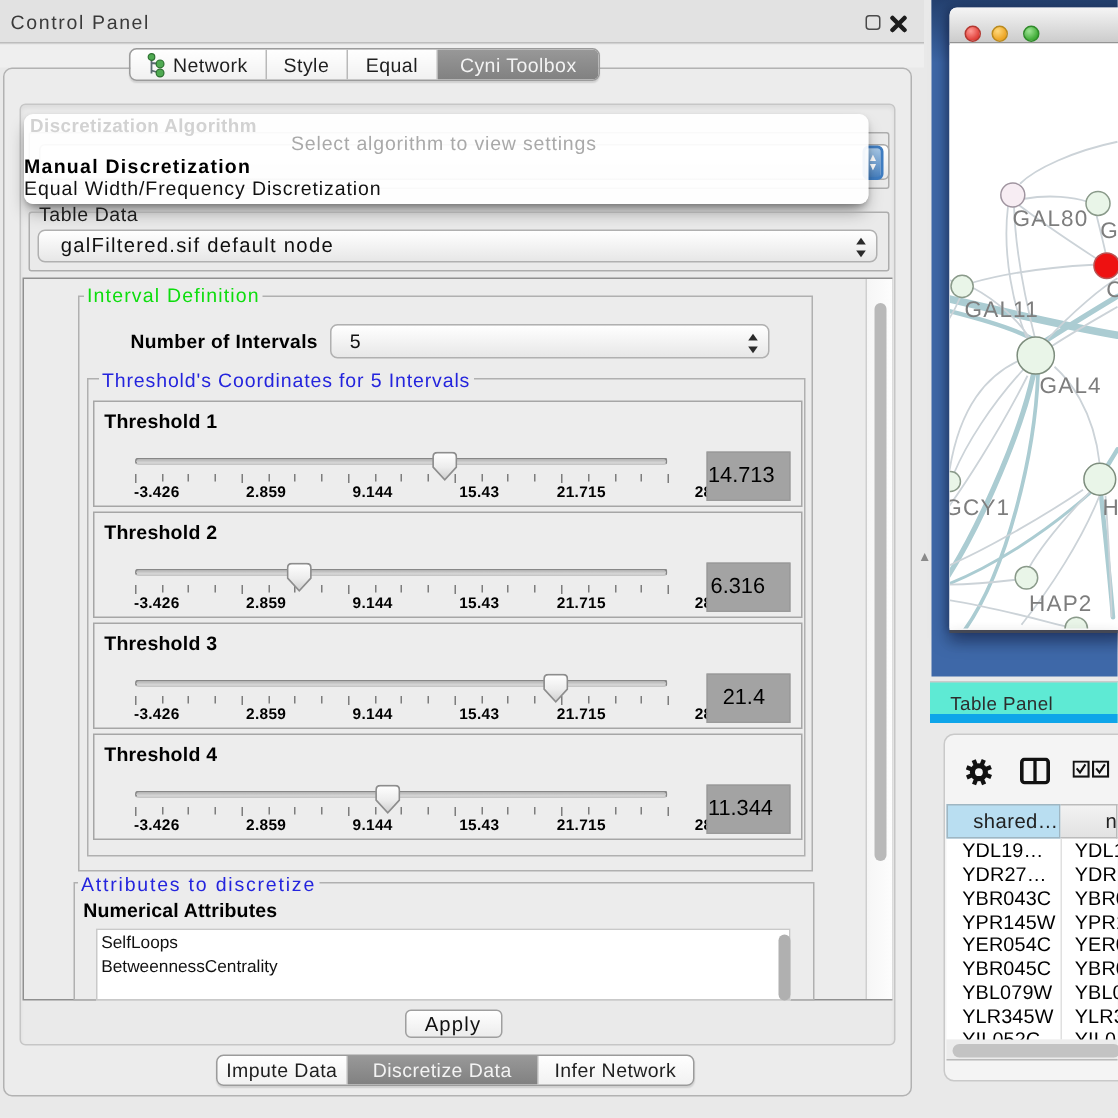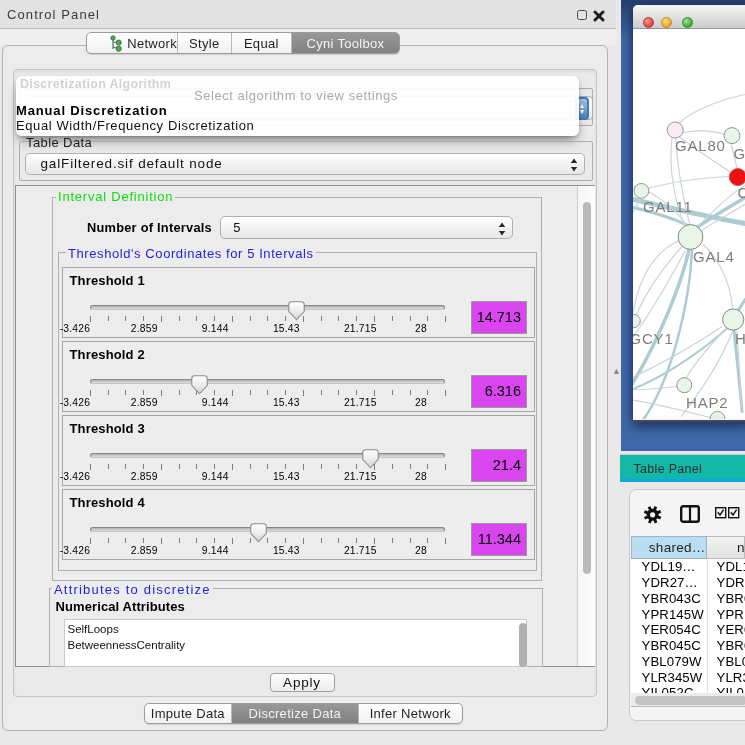--- a/index.html
+++ b/index.html
@@ -63,24 +63,24 @@
 
 
 #tcfs { left:57.5px; top:252px; width:479.5px; height:318.5px; border:1px solid #b0b0b0; }
 #tcleg { left:66px; top:245.5px; color:#2424dd; font-size:13px; letter-spacing:0.58px; background:#ececec; }
 
 .tbox { position:absolute; left:62px; width:473px; height:70.5px; background:#ededed; border:1px solid #a6a6a6; }
 .tname { position:absolute; left:6.5px; top:4.5px; font-size:13px; font-weight:bold; color:#000; letter-spacing:0.15px; }
 .track { position:absolute; left:26.7px; top:36.5px; width:355.3px; height:5px; border-radius:3px;
   background:linear-gradient(#b2b2b2,#dedede); border:1px solid #878787; border-bottom-color:#c6c6c6; }
 .tick { position:absolute; top:47.6px; width:1px; background:#7d7d7d; }
-.tlab { position:absolute; top:54.5px; width:60px; text-align:left; font-size:10.3px; font-weight:normal; color:#000; letter-spacing:0.2px; }
+.tlab { position:absolute; top:54.5px; width:60px; text-align:right; font-size:10.3px; font-weight:bold; color:#000; letter-spacing:0.2px; }
 .thumb { position:absolute; top:33.2px; }
-.vbox { position:absolute; left:408px; top:32.5px; width:56px; height:33px; background:#d946ef; border:1.5px solid #9a9a9a;
-  font-size:14.5px; color:#000; text-align:right; padding-right:5px; line-height:30px; }
+.vbox { position:absolute; left:408px; top:32.5px; width:56px; height:33px; background:#a3a3a3; border:1.5px solid #9a9a9a;
+  font-size:14.5px; color:#000; text-align:right; padding-right:16px; line-height:30px; }
 
 
 #atfs { left:49px; top:587.5px; width:494px; height:79px; border:1px solid #b0b0b0; }
 #atleg { left:52px; top:582px; color:#2424dd; font-size:13px; letter-spacing:1.2px; background:#ececec; }
 #numlab { left:55.5px; top:599px; font-size:13px; font-weight:bold; color:#000; letter-spacing:0.1px; }
 #attlist { left:63.5px; top:618.5px; width:463.5px; height:48px; background:#fff; border:1px solid #c9c9c9; overflow:hidden; padding-top:3px; }
 #attlist div { padding-left:3px; font-size:11.5px; color:#111; height:16.8px; line-height:12px; }
 #lthumb { left:518.5px; top:622.5px; width:8px; height:44px; background:#b0b0b0; border-radius:4px; }
 
 
@@ -91,21 +91,21 @@
 #blue { left:621px; top:0; width:124px; height:451px; background:#3e68a8; }
 #bluetop { left:621px; top:0; width:124px; height:42px; background:linear-gradient(rgba(20,40,76,0.62), rgba(40,60,110,0)); }
 #netwin { left:633px; top:5px; width:130px; height:415px; background:#fff; border-radius:5px 5px 0 0;
   box-shadow:0 5px 12px rgba(0,0,25,0.5), -2px 0 4px rgba(0,0,25,0.16); }
 #nettb { position:absolute; left:0; top:0; width:100%; height:23.5px; border-radius:5px 5px 0 0;
   background:linear-gradient(#f5f5f5,#cccccc); border-bottom:1px solid #949494; }
 .light { position:absolute; top:11.5px; width:11.5px; height:11.5px; border-radius:50%; }
 #netcontent { position:absolute; left:0; top:24.5px; width:100%; height:389px; background:#fff; overflow:hidden; }
 #netbottom { left:633px; top:419.5px; width:112px; height:2.5px; background:#4a4a50; opacity:0.85; box-shadow:0 4px 9px rgba(0,0,25,0.55); }
 
-#tpbar { left:620px; top:453.5px; width:125px; height:28px; background:#14b8a6; border-top:1px solid #cacaca; border-bottom:3px solid #0ea5e9; }
+#tpbar { left:620px; top:453.5px; width:125px; height:28px; background:#5eead4; border-top:1px solid #cacaca; border-bottom:6px solid #0ea5e9; }
 #tpbar .t { position:absolute; left:13.5px; top:7.5px; font-size:12.5px; color:#2d2d2d; letter-spacing:0.3px; }
 #card { left:629px; top:489px; width:130px; height:232px; background:#f4f4f4; border:1px solid #c9c9c9; border-radius:7px; }
 #thead1 { left:630.5px; top:535.5px; width:76.5px; height:23px; background:#b9def1; border:1px solid #9fb6c2;
   font-size:13.5px; color:#222; text-align:center; line-height:21px; padding-left:17px; letter-spacing:0.3px; }
 #thead2 { left:707px; top:535.5px; width:38px; height:23px; background:linear-gradient(#f2f2f2,#e2e2e2); border:1px solid #bbb; border-left:none;
   font-size:13.5px; color:#222; padding-left:30px; line-height:21px; }
 #tbody { left:630.5px; top:558.5px; width:114.5px; height:134.7px; background:#fff; overflow:hidden; }
 .trow { position:absolute; left:630.5px; width:114.5px; height:15.74px; font-size:13.2px; color:#000; letter-spacing:0.1px; }
 .trow .c1 { position:absolute; left:11px; }
 .trow .c2 { position:absolute; left:86px; }
@@ -120,21 +120,21 @@
 <div class="abs" id="outer"></div>
 <div class="abs" id="titlebar">
     <div class="t">Control Panel</div>
   </div>
 <div class="abs" id="flicon"></div>
 <svg class="abs" id="clicon" width="12" height="12" viewBox="0 0 12 12">
     <path d="M2,2 L10,10 M10,2 L2,10" stroke="#1c1c1c" stroke-width="3" stroke-linecap="round"></path>
   </svg>
 
 <div class="seg" style="left:85.5px; top:32px;">
-  <div class="s" style="width:91.5px;justify-content:flex-end;"><svg width="12" height="17" viewBox="0 0 12 17" style="margin-right:5px;">
+  <div class="s" style="width:91.5px;"><svg width="12" height="17" viewBox="0 0 12 17" style="margin-right:5px;">
     <path d="M3,3.5 L3,14 M3,7 L8,7.5 M3,12 L8,13.5" stroke="#5a6a70" stroke-width="1.2" fill="none"></path>
     <circle cx="3" cy="3" r="2.2" fill="#4faa52" stroke="#2c7030" stroke-width="0.8"></circle>
     <circle cx="8.7" cy="7.6" r="2.6" fill="#4faa52" stroke="#2c7030" stroke-width="0.8"></circle>
     <circle cx="8.7" cy="13.7" r="2.6" fill="#4faa52" stroke="#2c7030" stroke-width="0.8"></circle>
   </svg>Network</div>
   <div class="s" style="width:53.5px;">Style</div>
   <div class="s" style="width:60.5px;">Equal</div>
   <div class="s sel" style="width:107px;text-align:center;">Cyni Toolbox</div>
 </div>
 

